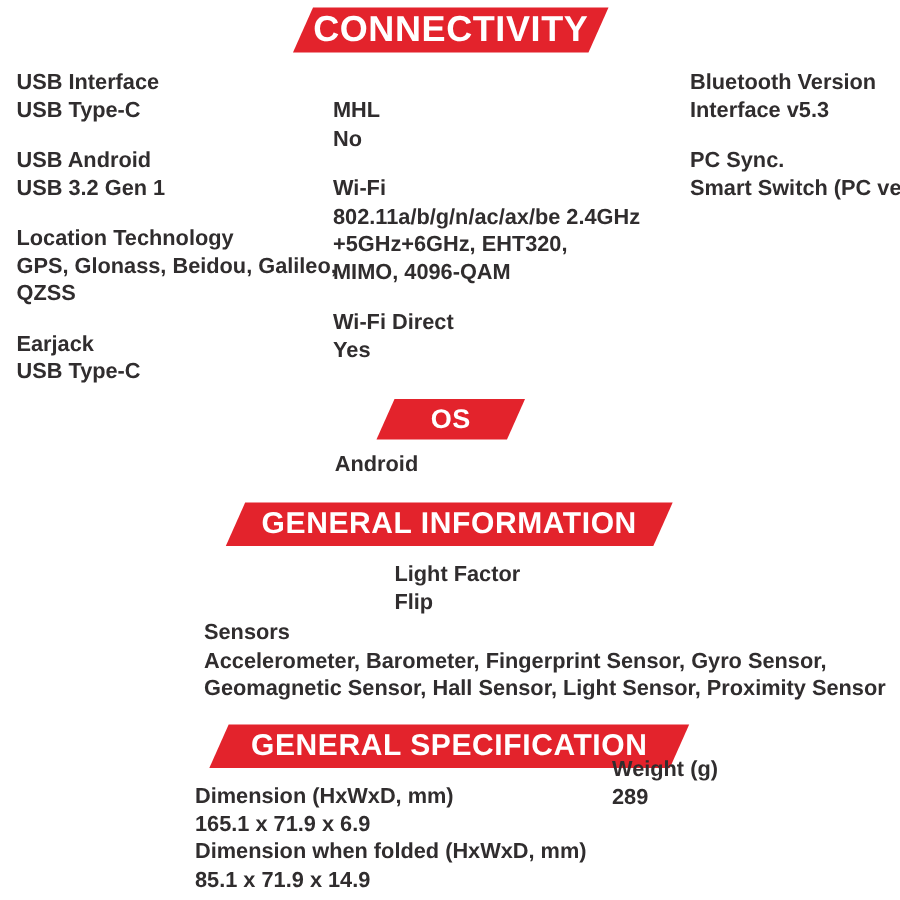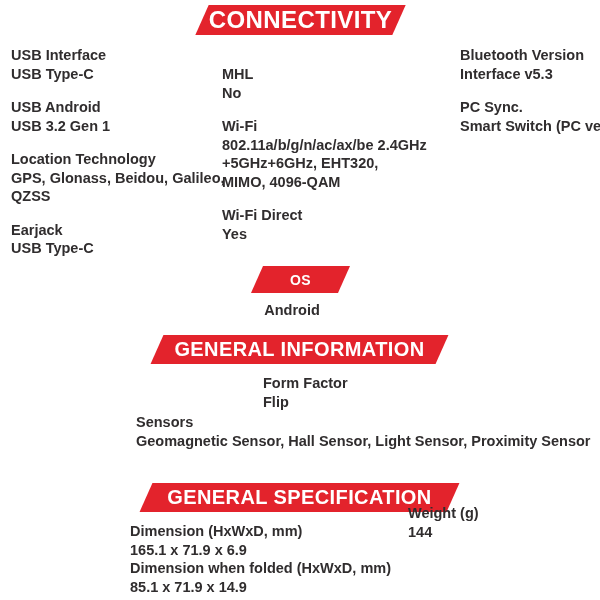--- a/index.html
+++ b/index.html
@@ -80,50 +80,51 @@
       <div>Interface v5.3</div>
     </div>
     <div class="group">
       <div>PC Sync.</div>
       <div>Smart Switch (PC version)</div>
     </div>
   </div>
 
   <div class="banner" style="left:257px; top:266px; width:87px; height:27px;">
     <div class="bg"></div>
-    <div class="t" style="font-size:14px;">OS</div>
+    <div class="t" style="font-size:18px;">OS</div>
   </div>
 
-  <div class="spec centered" style="left:0; top:301px; width:502px;padding-left:41px;">Android</div>
+  <div class="spec centered" style="left:0; top:301px; width:502px;">Android</div>
 
   <div class="banner" style="left:157px; top:335px; width:285px; height:29px;">
     <div class="bg"></div>
     <div class="t" style="font-size:20px;">GENERAL INFORMATION</div>
   </div>
 
   <div class="spec" style="left:263px; top:374px;">
-    <div>Form Factor</div>
+    <div>Light Factor</div>
     <div>Flip</div>
   </div>
 
   <div class="spec" style="left:106px; top:413px;margin-left:30px;">
     <div>Sensors</div>
+    <div>Accelerometer, Barometer, Fingerprint Sensor, Gyro Sensor,</div>
     <div>Geomagnetic Sensor, Hall Sensor, Light Sensor, Proximity Sensor</div>
   </div>
 
   <div class="banner" style="left:146px; top:483px; width:307px; height:29px;">
     <div class="bg"></div>
     <div class="t" style="font-size:20px;">GENERAL SPECIFICATION</div>
   </div>
 
   <div class="spec" style="left:130px; top:522px;">
     <div>Dimension (HxWxD, mm)</div>
     <div>165.1 x 71.9 x 6.9</div>
     <div>Dimension when folded (HxWxD, mm)</div>
     <div>85.1 x 71.9 x 14.9</div>
   </div>
 
   <div class="spec" style="left:408px; top:504px;">
     <div>Weight (g)</div>
-    <div>144</div>
+    <div>289</div>
   </div>
 
 </div>
 
 </body></html>

